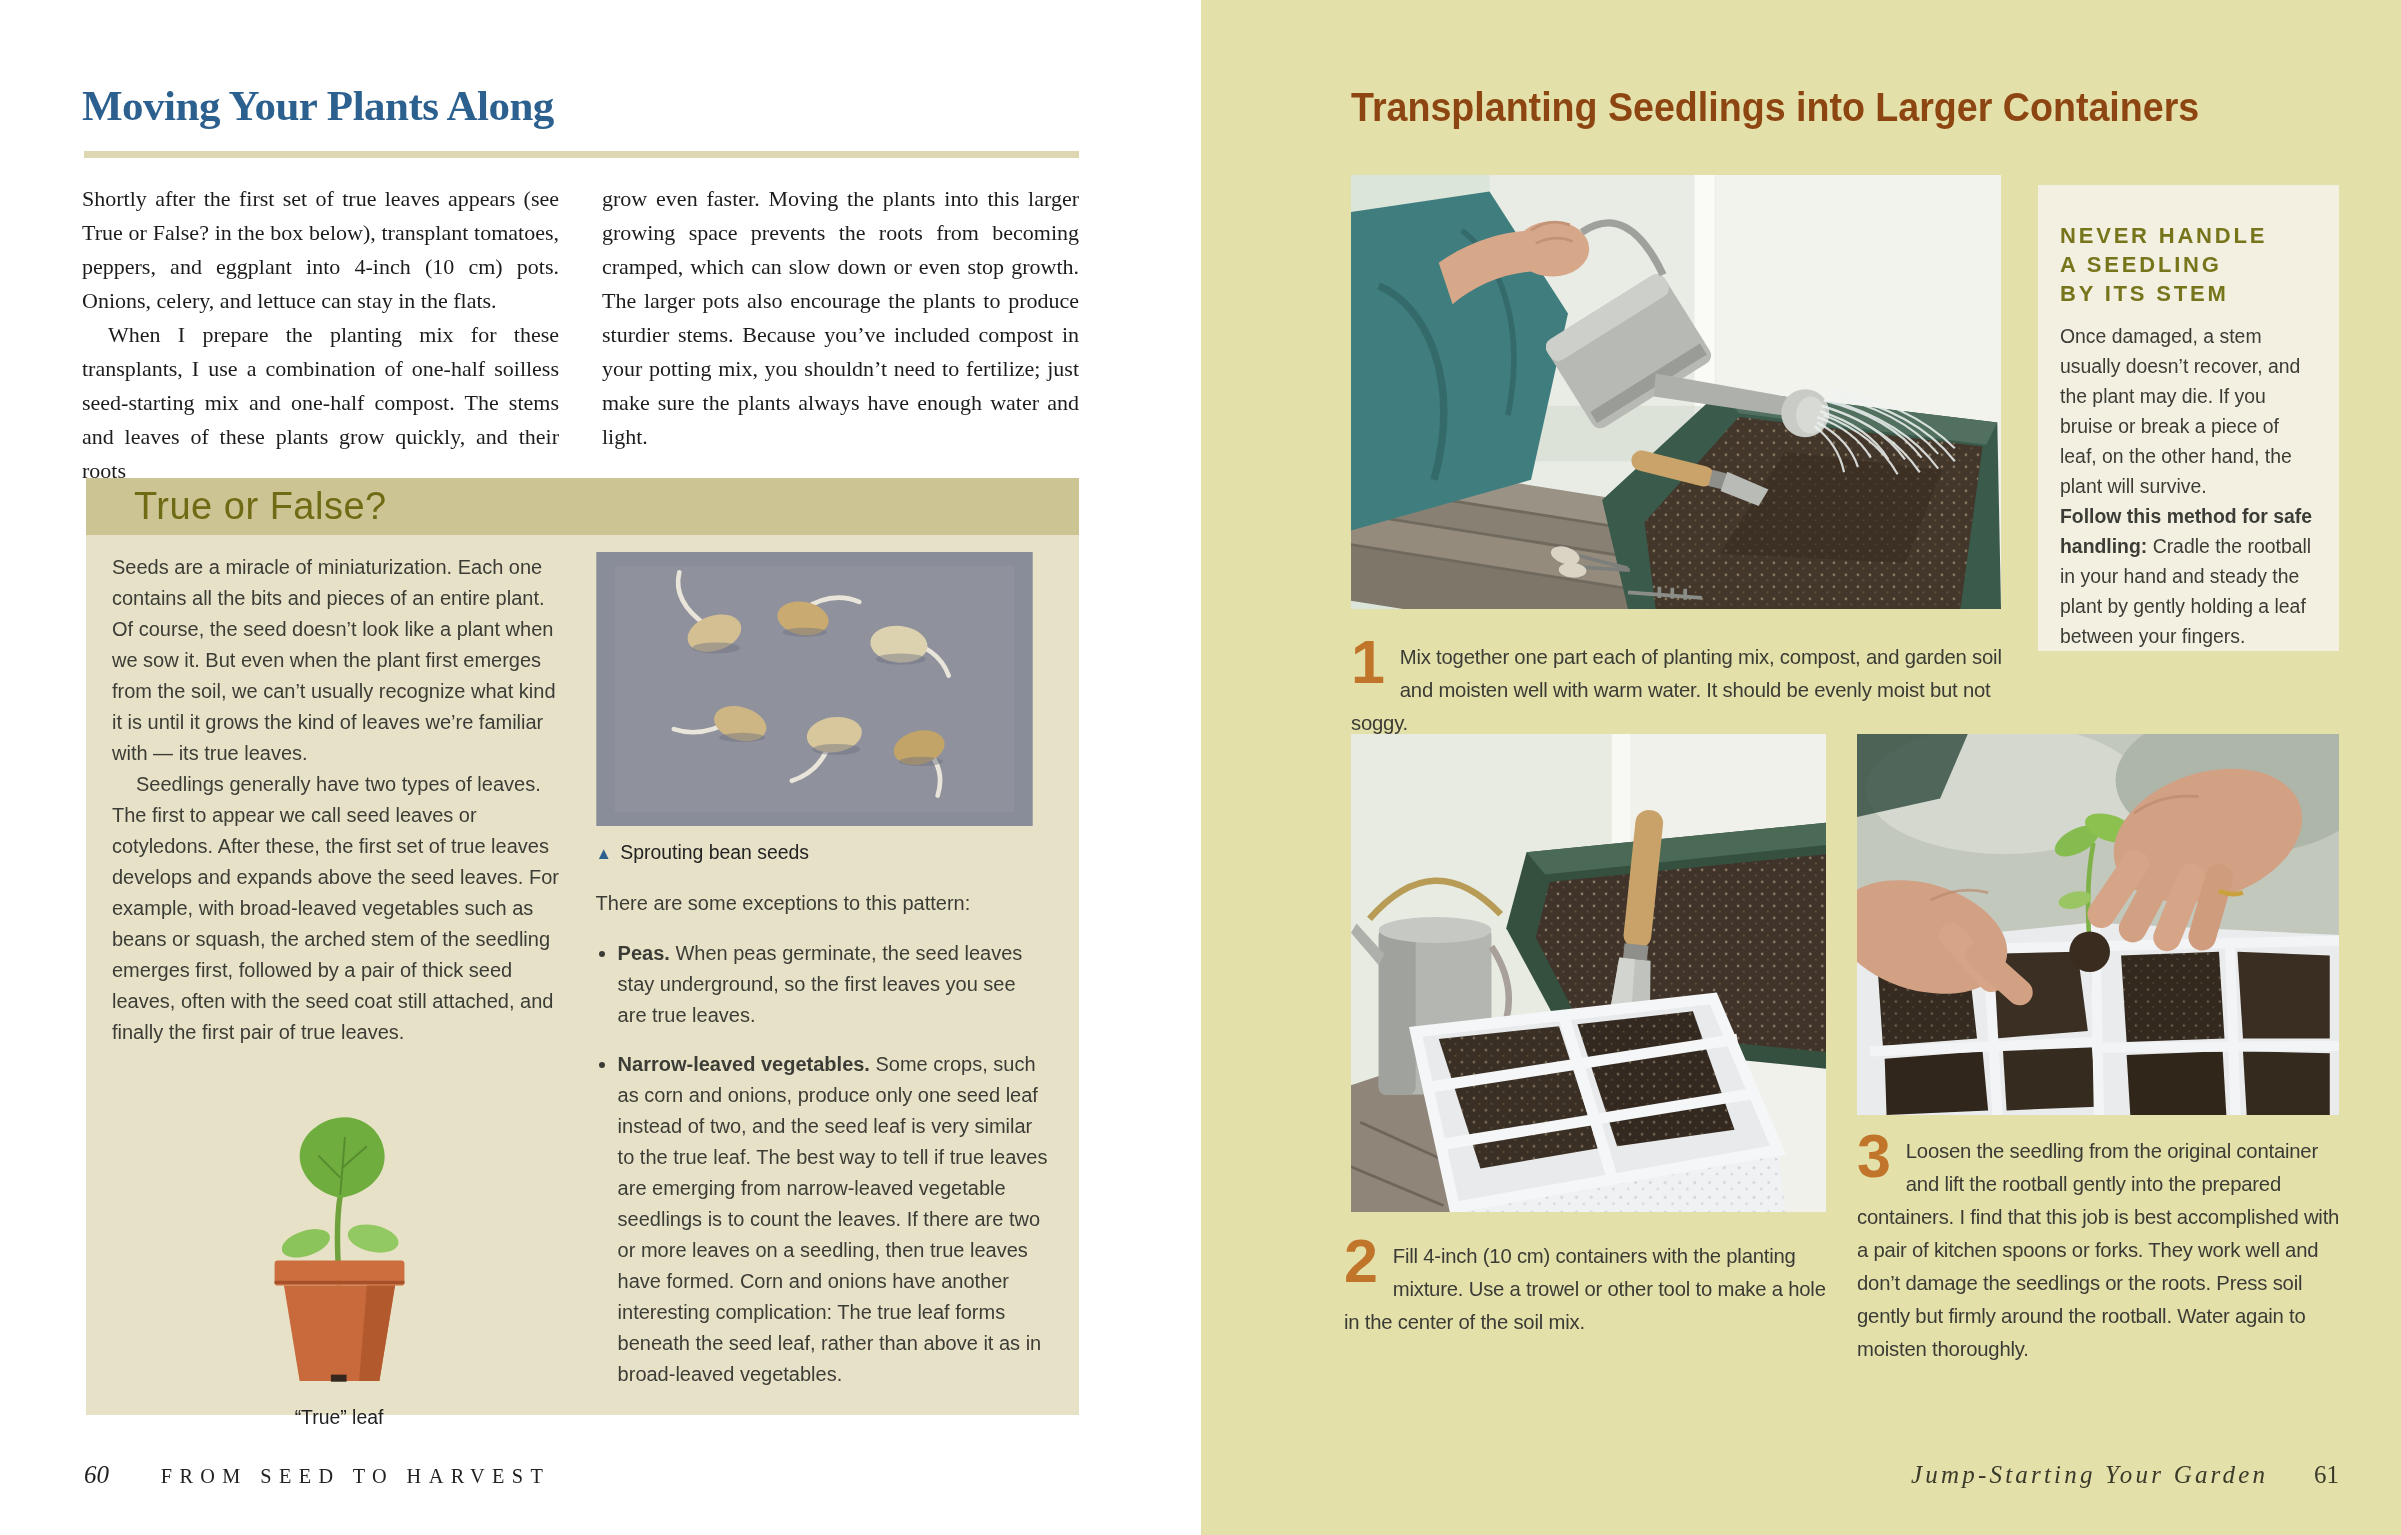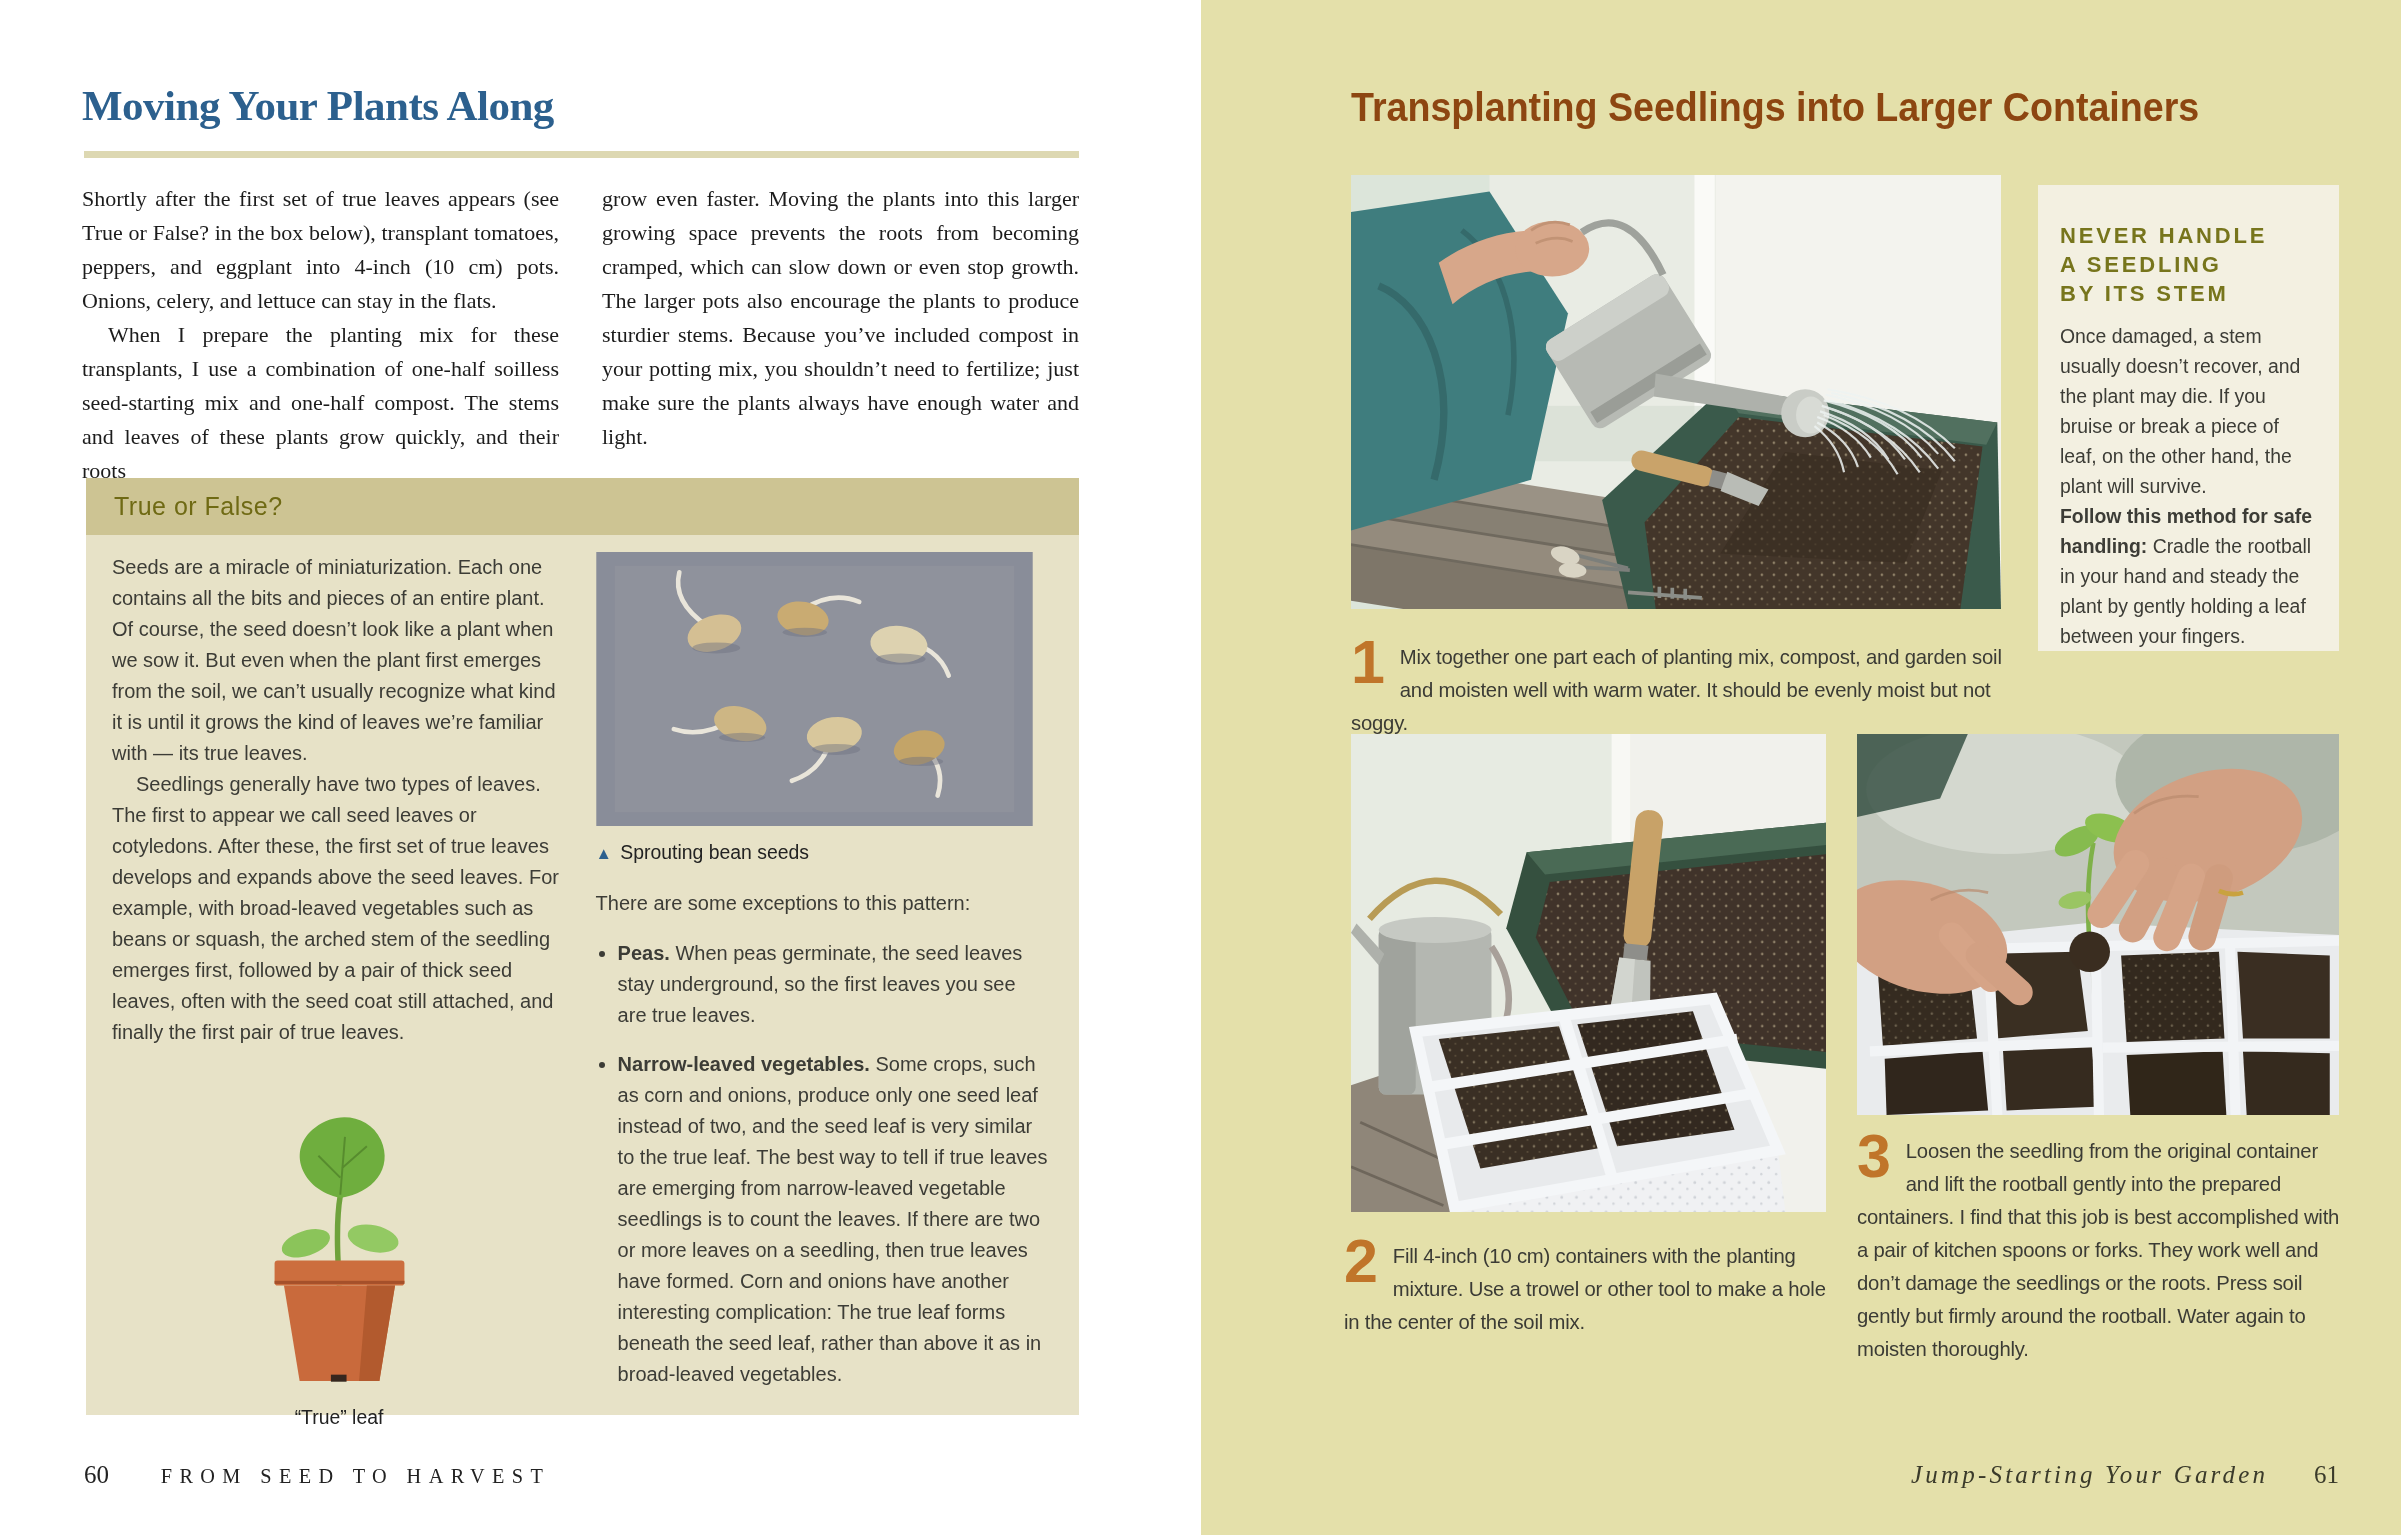--- a/index.html
+++ b/index.html
@@ -15,39 +15,39 @@
             font-weight:bold;font-size:43px;color:var(--title-blue,#2c608e);letter-spacing:-0.5px;}
   .title-rule{position:absolute;left:72px;top:151px;width:995px;height:6.5px;background:var(--rule-tan,#ddd8b2);}
   .intro{position:absolute;left:70px;top:182px;width:997px;display:flex;gap:43px;}
   .intro .col{width:485px;}
   .serif-body{font-family:"Liberation Serif",serif;font-size:22px;line-height:34px;color:#1c1c1c;
               text-align:justify;margin:0;}
   .p-indent{text-indent:26px;}
 
   .tf-box{position:absolute;left:74px;top:478px;width:993px;height:937px;background:var(--box-body-bg,#e7e2c7);}
   .tf-header{height:57px;background:var(--box-header-bg,#cdc493);display:flex;align-items:center;padding-left:28px;}
-  .tf-header span{font-size:25px;color:var(--box-title-olive,#6f6a14);letter-spacing:0.5px;}
+  .tf-header span{font-size:38px;color:var(--box-title-olive,#6f6a14);letter-spacing:0.5px;margin-left:20px;}
   .tf-body{display:flex;gap:29.6px;padding:16.6px 23px 0 26px;}
   .tf-left{width:454px;}
   .tf-right{width:453px;}
   .box-text{font-size:20px;line-height:31px;color:#3c3c36;margin:0;}
   .box-text.p2{text-indent:24px;}
   .bean-photo{width:437px;height:274px;}
   .bean-caption{margin-top:15.7px;font-size:19.4px;color:#222;}
   .tri{color:var(--title-blue,#2c608e);font-size:16.6px;margin-right:8.3px;}
   .exc{margin-top:24px;}
   .tf-right ul{margin:18.5px 0 0;padding-left:22px;}
   .tf-right li{font-size:20px;line-height:31px;color:#3c3c36;margin-bottom:18.5px;}
   .blead{font-weight:bold;}
   .pots{margin-top:42px;display:flex;gap:13px;justify-content:center;}
   .pots figure{margin:0;width:217px;text-align:center;}
   .pots svg{width:217px;height:305px;display:block;}
   .pots figcaption{font-size:19.4px;color:#222;margin-top:11px;}
   .lp-footer{position:absolute;left:72px;top:1461px;font-family:"Liberation Serif",serif;color:#222;}
-  .lp-footer .pn{font-size:25px;}
+  .lp-footer .pn{font-size:25px;font-style:italic;}
   .lp-footer .bt{font-size:20.3px;letter-spacing:7.4px;margin-left:48px;}
 
   
   .rp-title{position:absolute;left:150px;top:85px;margin:0;font-size:40px;font-weight:bold;
             color:var(--title-brown,#8d4611);transform:scaleX(.94);transform-origin:left;white-space:nowrap;}
   .photo{position:absolute;}
   .photo svg{width:100%;height:100%;display:block;}
   .photo-watering{left:150px;top:175px;width:650px;height:434px;}
   .photo-cells{left:150px;top:734px;width:475px;height:478px;}
   .photo-hands{left:656px;top:734px;width:482px;height:381px;}

